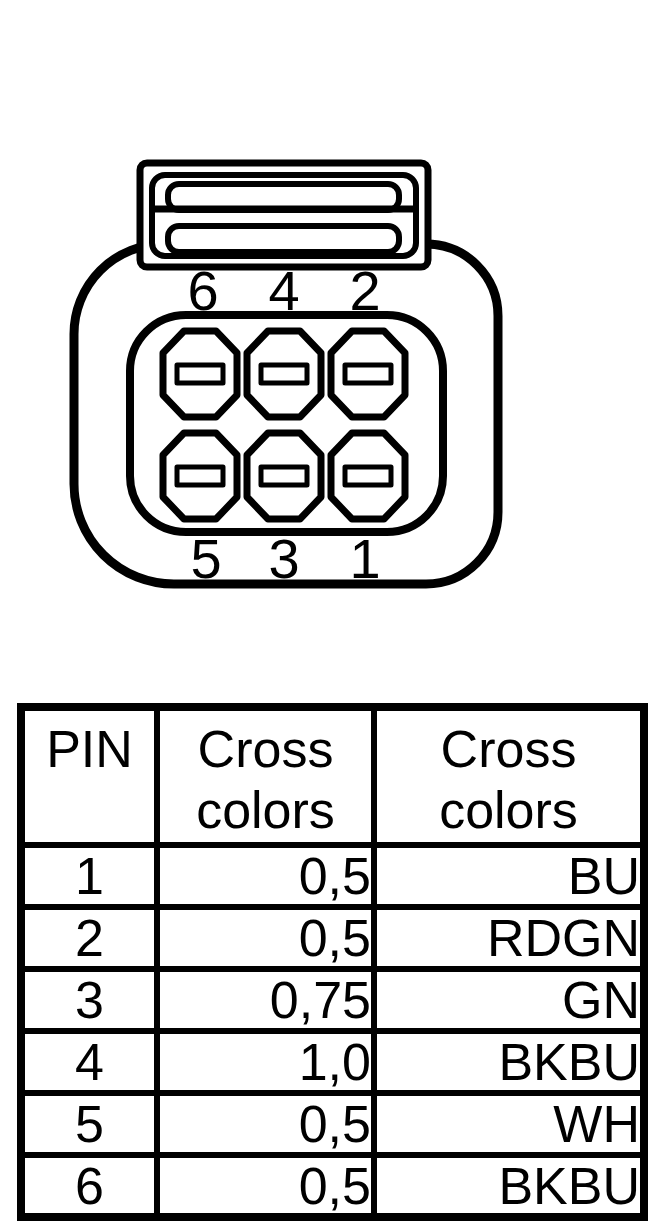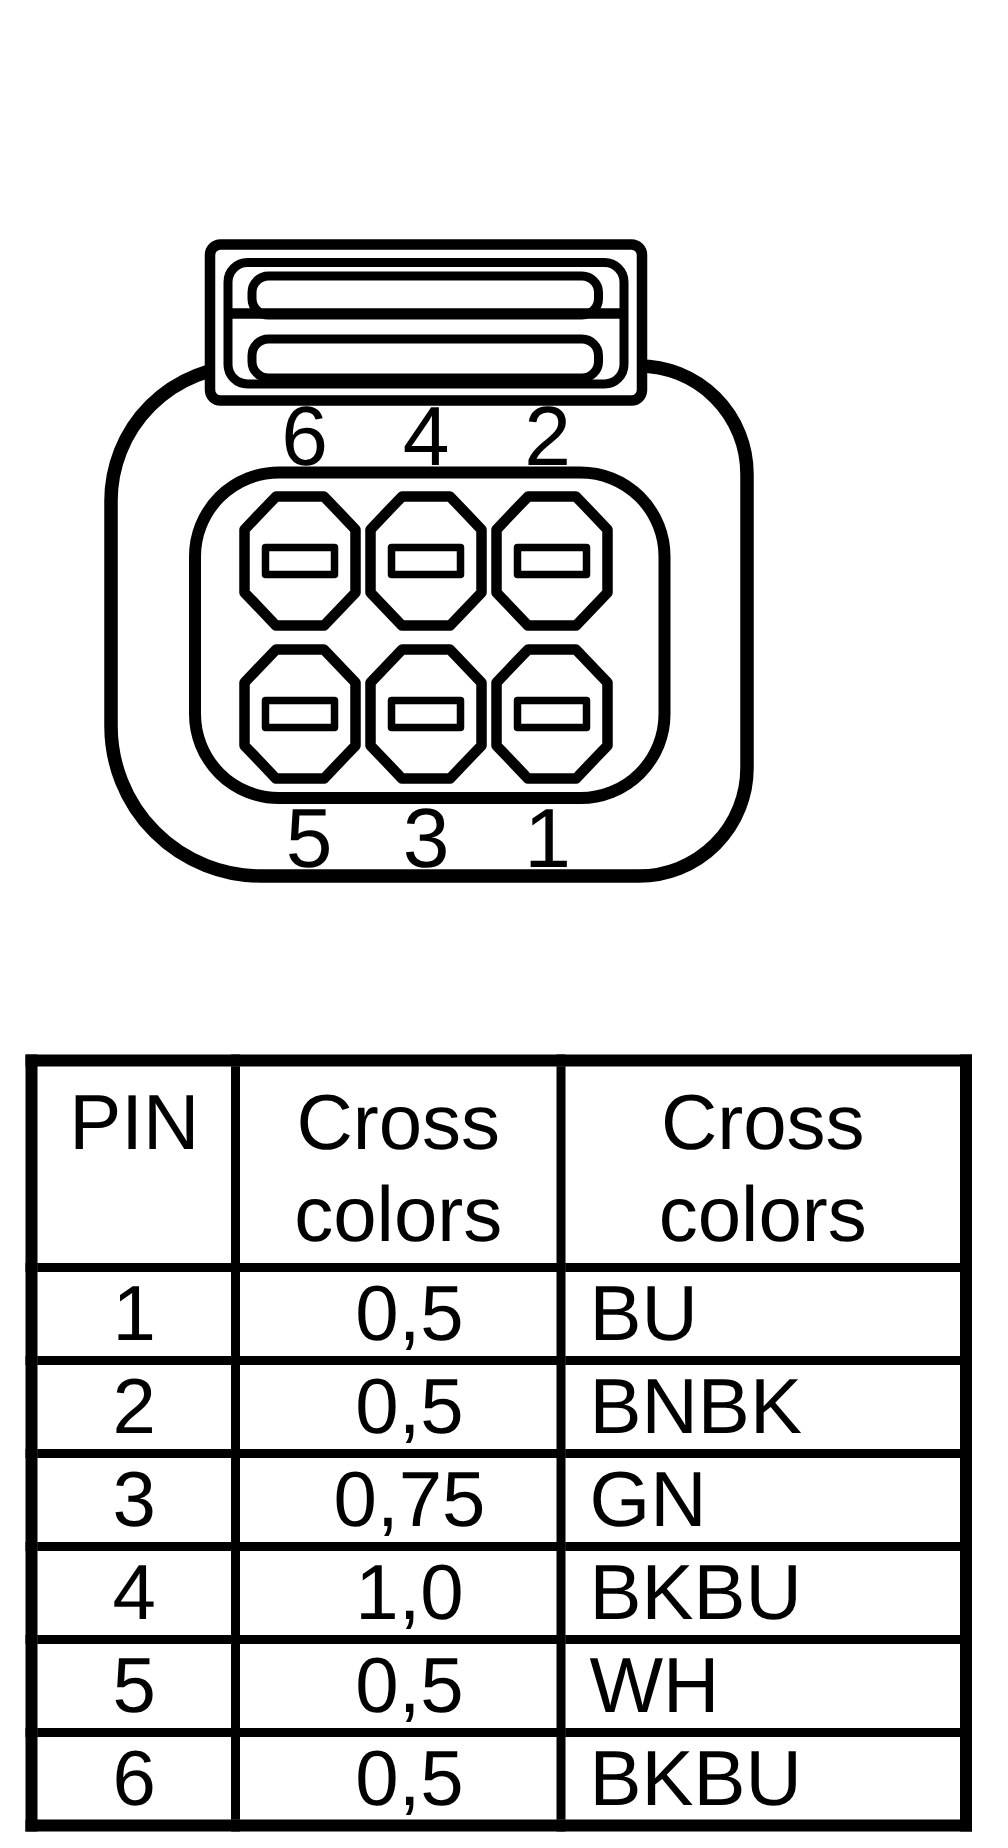--- a/index.html
+++ b/index.html
@@ -58,22 +58,22 @@
     text-align: center;
     font-weight: 400;
     padding-top: 8px;
     line-height: 1.18;
   }
   table.pin-table td {
     height: 62px;
     vertical-align: middle;
   }
   td.pin-col   { text-align: center; }
-  td.cs-col    { text-align: center; padding-left: 15px; }
-  td.color-col { text-align: left; padding-left: 16px; }
+  td.cs-col    { text-align: right; padding-left: 15px; }
+  td.color-col { text-align: right; padding-left: 16px; }
 </style>
 </head>
 <body>
 
 <div class="page">
 
 
   <svg class="connector-svg" viewBox="0 0 672 672">
 
     <path d="M 164 244 H 426 A 72 72 0 0 1 498 316 V 512 A 72 72 0 0 1 426 584 H 174 A 100 100 0 0 1 74 484 V 334 A 90 90 0 0 1 164 244 Z" fill="#ffffff" stroke="#000000" stroke-width="9"></path>
@@ -137,21 +137,21 @@
     </thead>
     <tbody>
       <tr>
         <td class="pin-col">1</td>
         <td class="cs-col">0,5</td>
         <td class="color-col">BU</td>
       </tr>
       <tr>
         <td class="pin-col">2</td>
         <td class="cs-col">0,5</td>
-        <td class="color-col">BNBK</td>
+        <td class="color-col">RDGN</td>
       </tr>
       <tr>
         <td class="pin-col">3</td>
         <td class="cs-col">0,75</td>
         <td class="color-col">GN</td>
       </tr>
       <tr>
         <td class="pin-col">4</td>
         <td class="cs-col">1,0</td>
         <td class="color-col">BKBU</td>

